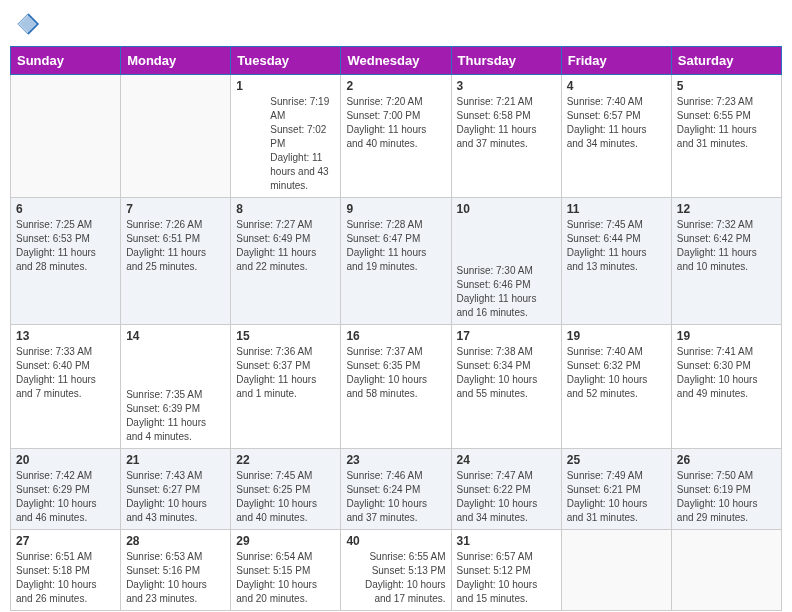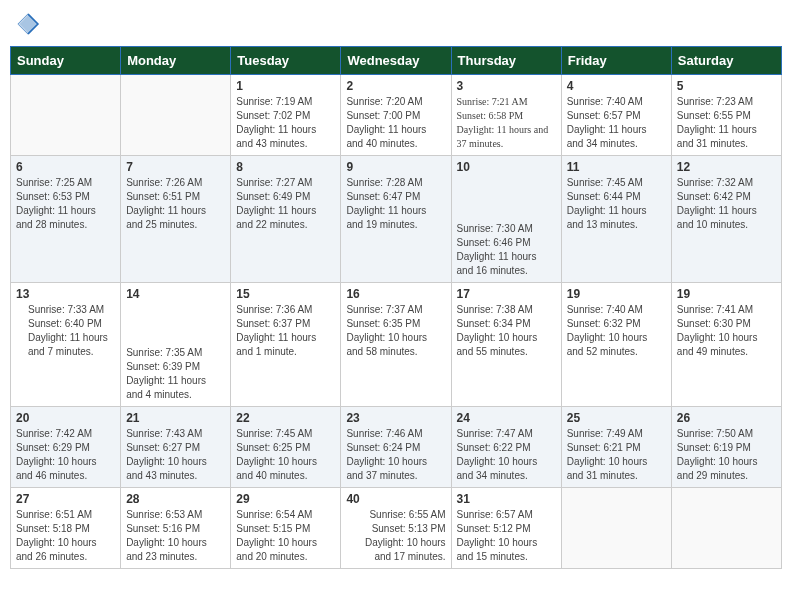--- a/index.html
+++ b/index.html
@@ -46,21 +46,21 @@
     .location {
       font-size: 14px;
       color: #555;
     }
     .calendar {
       width: 100%;
       border-collapse: collapse;
       border: 1px solid #aaa;
     }
     .calendar th {
-      background-color: #14532d;
+      background-color: #a21caf;
       color: #fff;
       text-align: left;
       padding: 6px 6px;
       font-size: 13px;
       border: 1px solid #2a6fba;
     }
     .calendar td {
       vertical-align: top;
       padding: 4px 5px;
       border: 1px solid #ccc;
@@ -123,33 +123,33 @@
         <th>Friday</th>
         <th>Saturday</th>
       </tr>
   </thead>
   <tbody id="calendar-body">
   <tr>
         <td class="empty"></td>
         <td class="empty"></td>
         <td>
           <span class="day-number">1</span>
-          <div class="day-info" style="white-space: pre-line;">Sunrise: 7:19 AM
+          <div class="day-info" style="white-space: pre-line; margin-left: 34px;">Sunrise: 7:19 AM
 Sunset: 7:02 PM
 Daylight: 11 hours and 43 minutes.</div>
         </td>
         <td>
           <span class="day-number">2</span>
           <div class="day-info" style="white-space: pre-line;">Sunrise: 7:20 AM
 Sunset: 7:00 PM
 Daylight: 11 hours and 40 minutes.</div>
         </td>
         <td>
           <span class="day-number">3</span>
-          <div class="day-info" style="white-space: pre-line; font-family: Liberation Serif, serif;">Sunrise: 7:21 AM
+          <div class="day-info" style="white-space: pre-line;">Sunrise: 7:21 AM
 Sunset: 6:58 PM
 Daylight: 11 hours and 37 minutes.</div>
         </td>
         <td>
           <span class="day-number">4</span>
           <div class="day-info" style="white-space: pre-line;">Sunrise: 7:40 AM
 Sunset: 6:57 PM
 Daylight: 11 hours and 34 minutes.</div>
         </td>
         <td>
@@ -199,21 +199,21 @@
         <td>
           <span class="day-number">12</span>
           <div class="day-info" style="white-space: pre-line;">Sunrise: 7:32 AM
 Sunset: 6:42 PM
 Daylight: 11 hours and 10 minutes.</div>
         </td>
       </tr>
       <tr>
         <td>
           <span class="day-number">13</span>
-          <div class="day-info" style="white-space: pre-line; margin-left: 12px;">Sunrise: 7:33 AM
+          <div class="day-info" style="white-space: pre-line;">Sunrise: 7:33 AM
 Sunset: 6:40 PM
 Daylight: 11 hours and 7 minutes.</div>
         </td>
         <td>
           <span class="day-number">14</span>
           <div class="day-info" style="white-space: pre-line; margin-top: 45px;">Sunrise: 7:35 AM
 Sunset: 6:39 PM
 Daylight: 11 hours and 4 minutes.</div>
         </td>
         <td>

